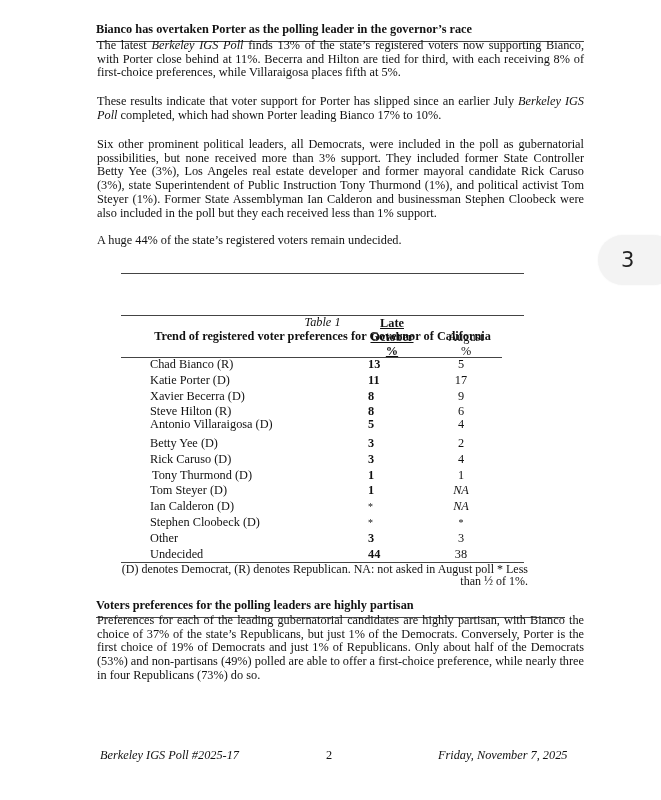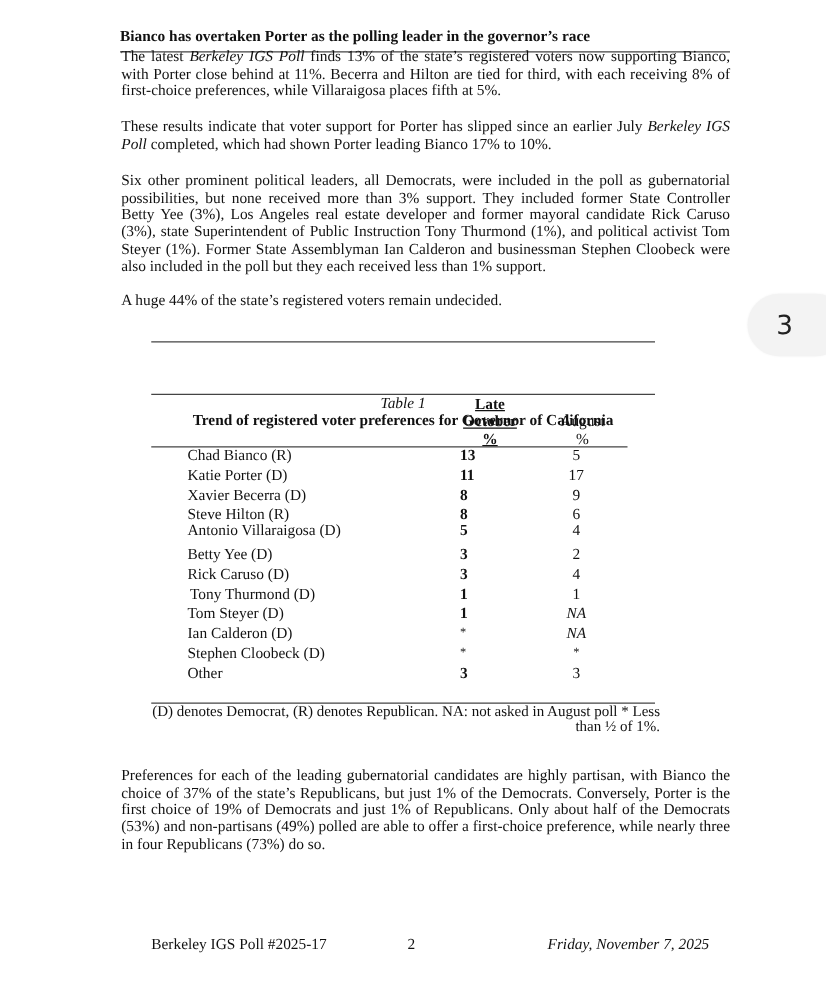--- a/index.html
+++ b/index.html
@@ -27,21 +27,21 @@
   .col-head.bold { font-weight: bold; }
   .row { position: absolute; left: 150px; width: 350px; height: 15.8px; font-size: 12.3px; line-height: 15.8px; }
   .row .name { position: absolute; left: 0; }
   .row .oct { position: absolute; left: 218px; width: 40px; font-weight: bold; }
   .row .aug { position: absolute; left: 291px; width: 40px; text-align: center; }
   .row .aug.it { font-style: italic; }
   .row .star { font-weight: normal; font-size: 10px; }
   .tbl-note { position: absolute; left: 118px; width: 410px; font-size: 12px; line-height: 12px; text-align: right; }
 
   .footer { position: absolute; top: 748px; font-size: 12.3px; line-height: 14px; }
-  .footer.left { left: 121px; }
+  .footer.left { left: 100px; font-style: italic; }
   .footer.center { left: 326px; }
   .footer.right { left: 438px; font-style: italic; }
 
   .page-pill {
     position: absolute; left: 598px; top: 235px; width: 80px; height: 50px; border-radius: 25px;
     background: #f3f3f3; box-shadow: 0 0 2px rgba(0,0,0,0.05);
   }
   .page-pill span {
     position: absolute; left: 23px; top: 13px; font-family: "DejaVu Sans", sans-serif; font-size: 21px; color: #222;
   }
@@ -134,24 +134,32 @@
   <div class="row" style="top:515px;">
     <span class="name">Stephen Cloobeck (D)</span>
     <span class="oct star">*</span>
     <span class="aug star">*</span>
   </div>
   <div class="row" style="top:530.8px;">
     <span class="name">Other</span>
     <span class="oct">3</span>
     <span class="aug">3</span>
   </div>
+  <div class="row" style="top:546.6px;">
+    <span class="name">Undecided</span>
+    <span class="oct">44</span>
+    <span class="aug">38</span>
+  </div>
 
   <div class="rule" style="left:121px; top:562px; width:403px;"></div>
   <div class="tbl-note" style="top:563px;">(D) denotes Democrat, (R) denotes Republican.  NA: not asked in August poll  * Less than ½ of 1%.</div>
 
+  <div class="section-heading" style="top:598px; width:469px;">
+    <span>Voters preferences for the polling leaders are highly partisan</span>
+  </div>
   <p class="para" style="top:614px;">Preferences for each of the leading gubernatorial candidates are highly partisan, with Bianco the choice of 37% of the state’s Republicans, but just 1% of the Democrats.  Conversely, Porter is the first choice of 19% of Democrats and just 1% of Republicans.   Only about half of the Democrats (53%) and non-partisans (49%) polled are able to offer a first-choice preference, while nearly three in four Republicans (73%) do so.</p>
 
   <div class="footer left">Berkeley IGS Poll #2025-17</div>
   <div class="footer center">2</div>
   <div class="footer right">Friday, November 7, 2025</div>
 
   <div class="page-pill">
     <span>3</span>
   </div>
 </div>

